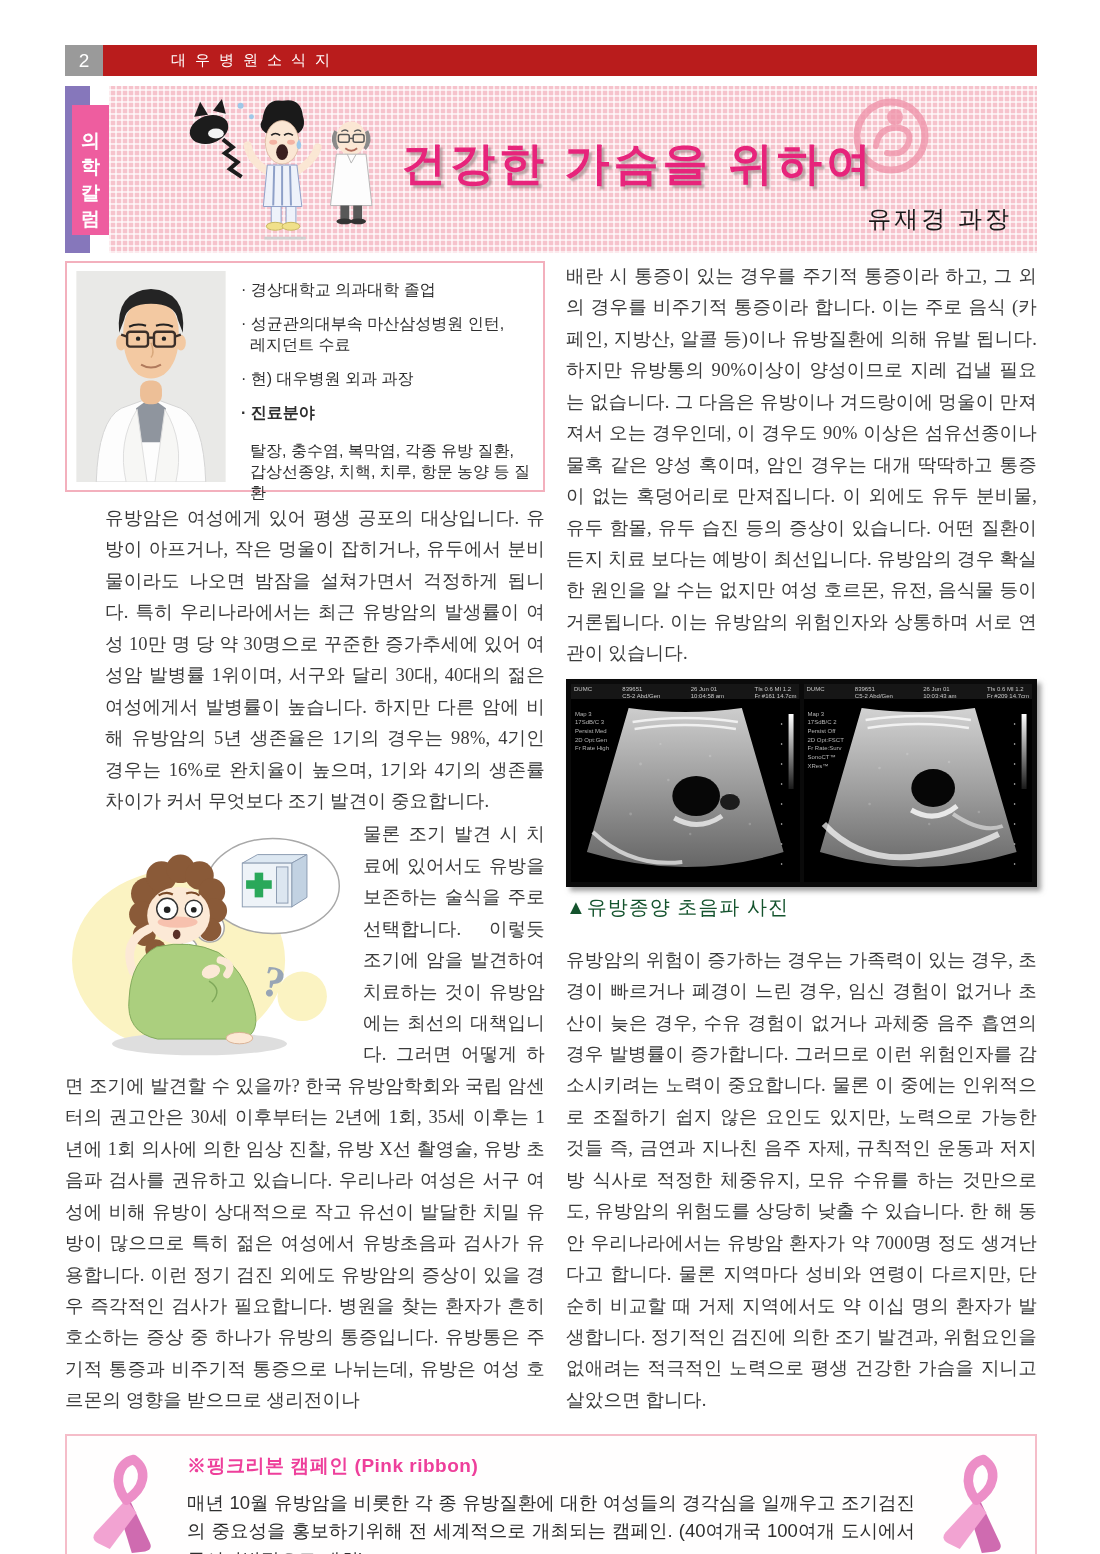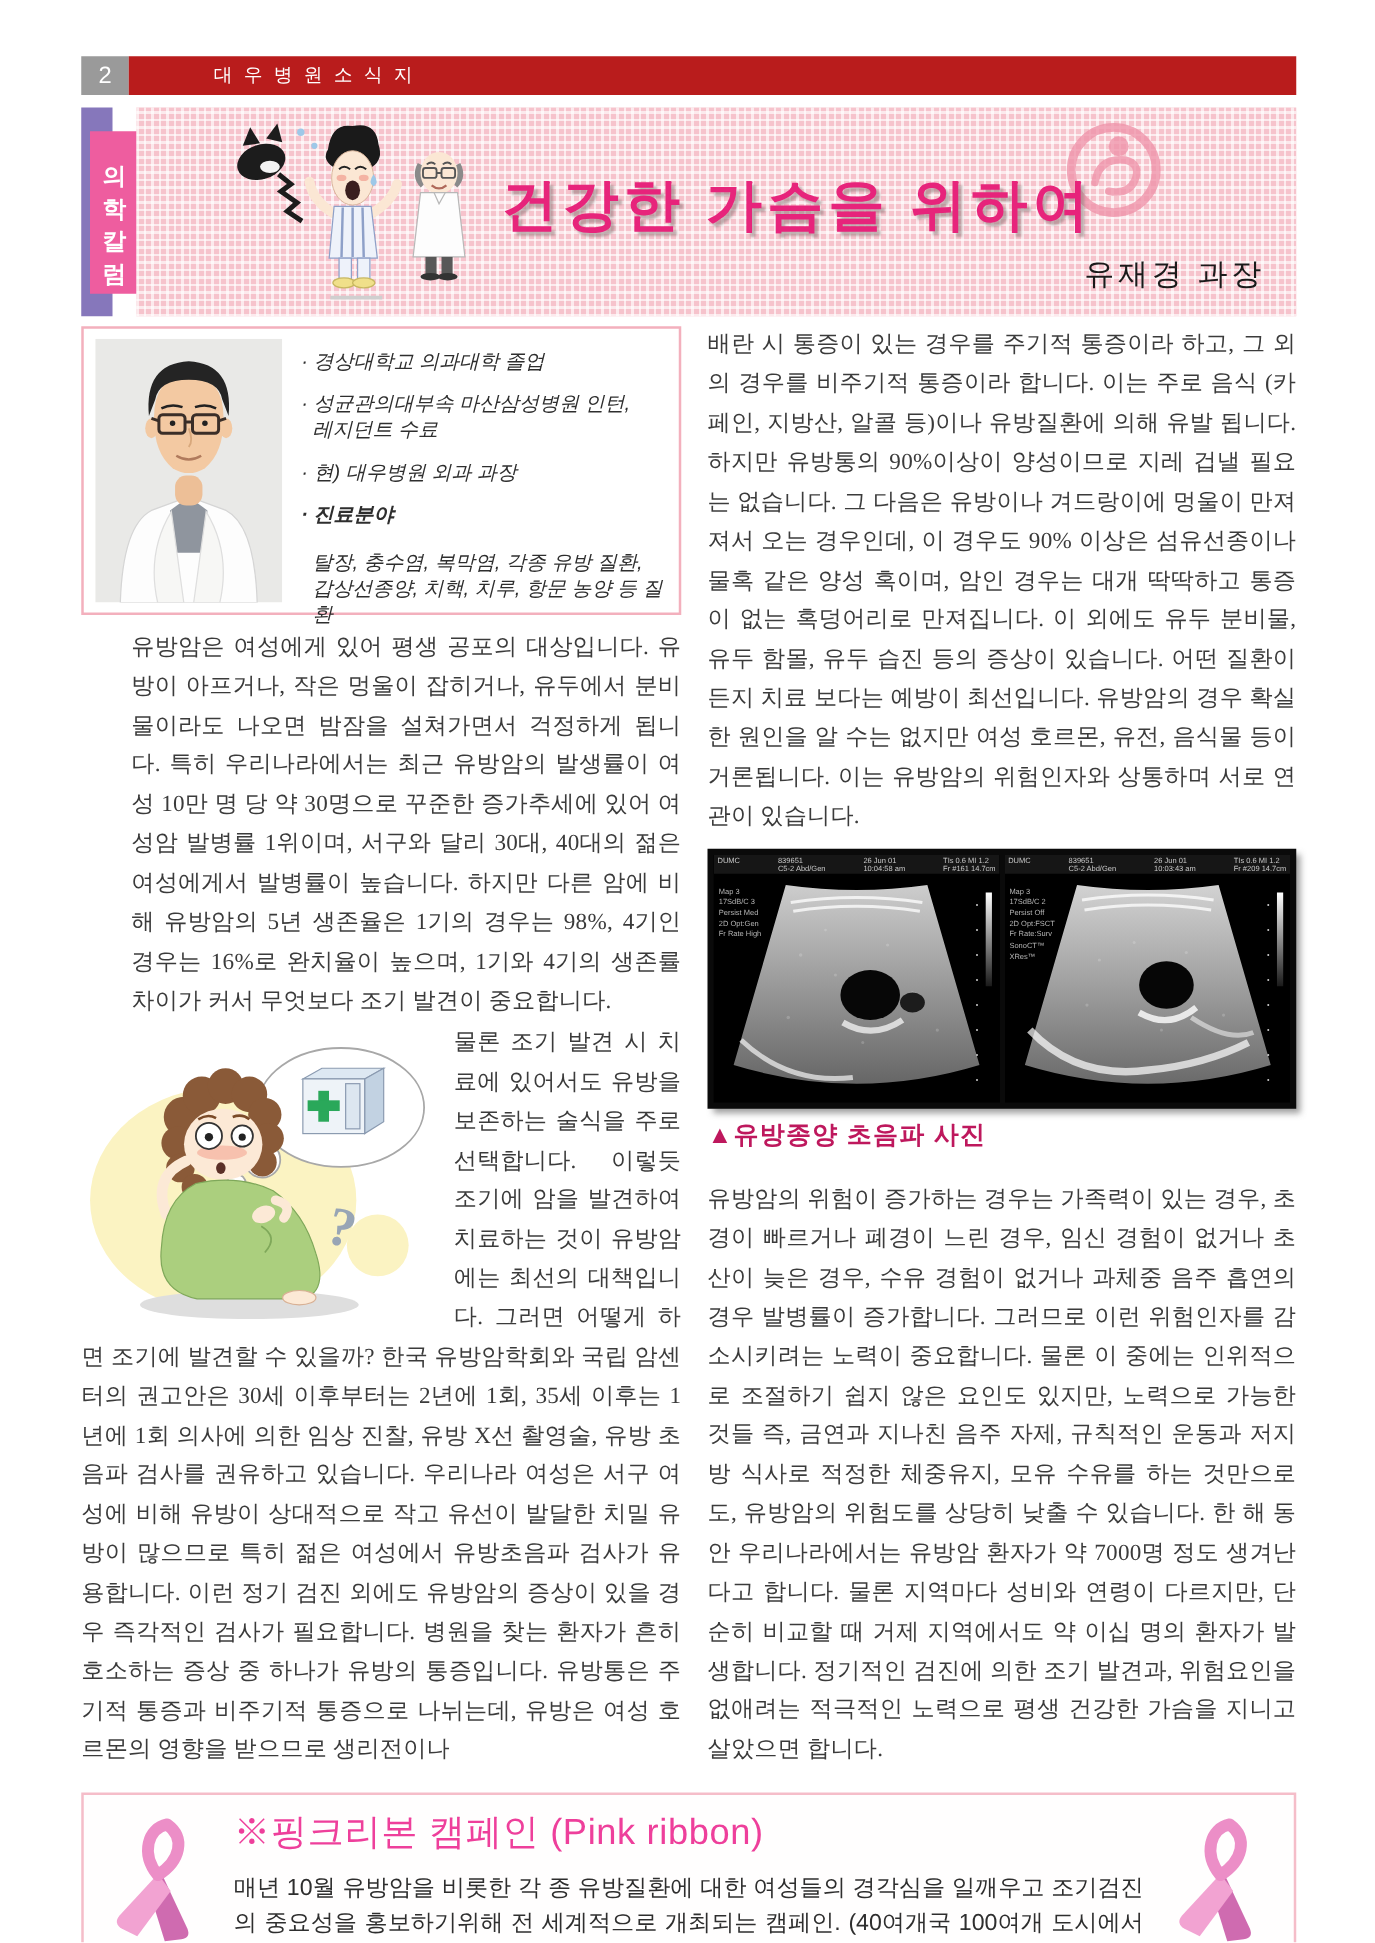--- a/index.html
+++ b/index.html
@@ -51,21 +51,21 @@
     font-size:24px; color:#1a1a1a; letter-spacing:3px;
   }
 
   
   .content-row { display:flex; gap:21px; margin-top:8px; align-items:flex-start; }
   .col-left  { width:480px; }
   .col-right { width:471px; }
 
   .profile-box {
     width:480px; height:231px; border:2px solid #f3b0bd; background:#fff;
-    display:flex; padding:8px; gap:14px;font-style:italic;
+    display:flex; padding:8px; gap:14px;
   }
   .profile-photo { width:152px; height:211px; flex:none; }
   .profile-info { flex:1; padding-top:8px; font-size:16px; color:#2e2e2e; line-height:1.32; }
   .profile-item { white-space:pre-line; margin-bottom:13px; text-indent:-9px; padding-left:9px; }
   .profile-field-label { font-weight:bold; margin-bottom:5px; }
   .profile-field-detail { white-space:pre-line; padding-left:9px;margin-top:16px; }
 
   .para {
     font-family:"Liberation Serif", serif; font-size:18.5px; line-height:1.7;
     text-align:justify; color:#3b3b3b; letter-spacing:.2px;
@@ -84,31 +84,31 @@
   .us-panel svg { position:absolute; inset:0; width:100%; height:100%; }
   .us-head {
     position:absolute; top:2px; left:3px; right:3px; z-index:2;
     display:flex; justify-content:space-between; gap:4px;
     font-size:6px; line-height:1.3; color:#c9c9c9; white-space:pre-line;
   }
   .us-settings {
     position:absolute; top:26px; left:4px; z-index:2;
     font-size:6px; line-height:1.45; color:#b4b4b4; white-space:pre-line;
   }
-  .fig-caption { font-size:20px; font-weight:700; color:#be185d; margin:4px 0 14px; letter-spacing:1px; }
+  .fig-caption { font-size:20px; font-weight:400; color:#14532d; margin:4px 0 14px; letter-spacing:1px; }
   .col-right .para2 { margin-top:24px; }
 
   
   .campaign {
     margin-top:17px; border:2px solid #f5bdc9; background:#fffefe;
     display:flex; align-items:center; padding:10px 16px; gap:18px; min-height:158px;
   }
   .ribbon { width:86px; height:136px; flex:none; }
   .campaign-content { flex:1; }
-  .campaign-title { font-size:29px; font-weight:normal; color:#ee3f9b; margin-bottom:10px; letter-spacing:.5px; }
+  .campaign-title { font-size:19px; font-weight:bold; color:#ee3f9b; margin-bottom:10px; letter-spacing:.5px; }
   .campaign-body { font-size:18.5px; line-height:1.55; color:#2e2e2e; text-align:justify; }
 </style>
 </head>
 <body>
 
 <div class="sheet">
   <div class="inner">
 
     <div class="topbar">
       <div class="pagenum">2</div>

